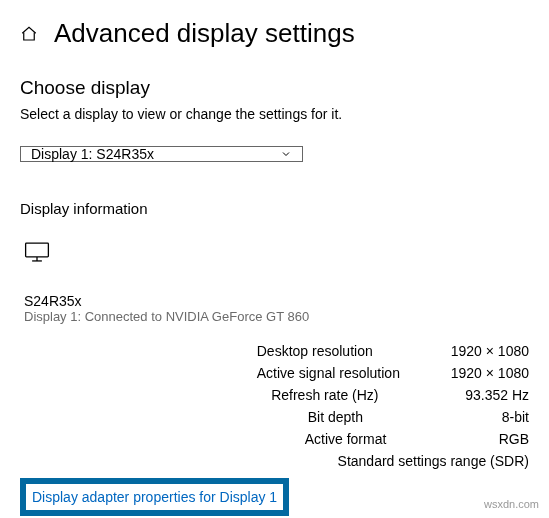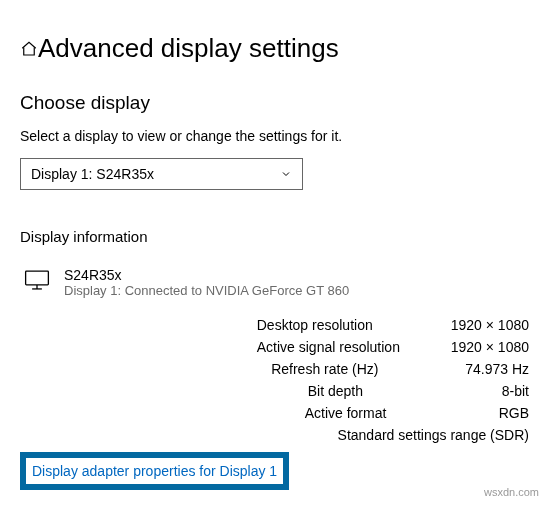--- a/index.html
+++ b/index.html
@@ -12,47 +12,46 @@
       background: #ffffff;
       width: 549px;
       height: 518px;
       padding: 18px 20px;
       color: #000;
       position: relative;
     }
     .header {
       display: flex;
       align-items: center;
-      gap: 0;
+      gap: 16px;
       margin-bottom: 28px;
-      margin-top: 15px;
     }
     .home-icon svg {
       width: 18px;
       height: 18px;
       display: block;
     }
     .page-title {
       font-size: 26px;
       font-weight: 400;
     }
     .section-heading {
       font-size: 19px;
       font-weight: 400;
-      margin-bottom: 14px;
+      margin-bottom: 7px;
     }
     .section-subtext {
       font-size: 14px;
-      margin-bottom: 14px;
+      margin-bottom: 24px;
       color: #000;
     }
     .dropdown {
       border: 1px solid #666;
       width: 283px;
-      height: 32px;
+      height: 16px;
       display: flex;
       align-items: center;
       justify-content: space-between;
       padding: 0 10px;
       font-size: 14px;
       cursor: pointer;
       margin-bottom: 38px;
     }
     .chevron svg {
       width: 12px;
@@ -60,23 +59,24 @@
       display: block;
     }
     .info-heading {
       font-size: 15px;
       font-weight: 400;
       margin-bottom: 22px;
     }
     .monitor-row {
       display: flex;
       align-items: flex-start;
-      gap: 14px;
+      gap: 30px;
       margin-bottom: 16px;
       padding-left: 4px;
+      flex-direction: column;
     }
     .monitor-icon svg {
       width: 26px;
       height: 22px;
       display: block;
       margin-top: 2px;
     }
     .monitor-name {
       font-size: 14px;
     }
@@ -105,21 +105,21 @@
       padding: 4px 6px;
       margin-top: 6px;
     }
     .link {
       color: #0067c0;
       font-size: 14px;
       cursor: pointer;
     }
     .watermark {
       position: absolute;
-      bottom: 20px;
+      bottom: 8px;
       right: 10px;
       font-size: 11px;
       color: #999;
     }
   </style>
 </head>
 <body>
 
 <div class="header">
   <span class="home-icon">
@@ -165,21 +165,21 @@
     <div class="prop-row">
       <div class="prop-label">Desktop resolution</div>
       <div class="prop-value">1920 × 1080</div>
     </div>
     <div class="prop-row">
       <div class="prop-label">Active signal resolution</div>
       <div class="prop-value">1920 × 1080</div>
     </div>
     <div class="prop-row">
       <div class="prop-label">Refresh rate (Hz)</div>
-      <div class="prop-value">74.973 Hz</div>
+      <div class="prop-value">93.352 Hz</div>
     </div>
     <div class="prop-row">
       <div class="prop-label">Bit depth</div>
       <div class="prop-value">8-bit</div>
     </div>
     <div class="prop-row">
       <div class="prop-label">Active format</div>
       <div class="prop-value">RGB</div>
     </div>
     <div class="prop-row">

